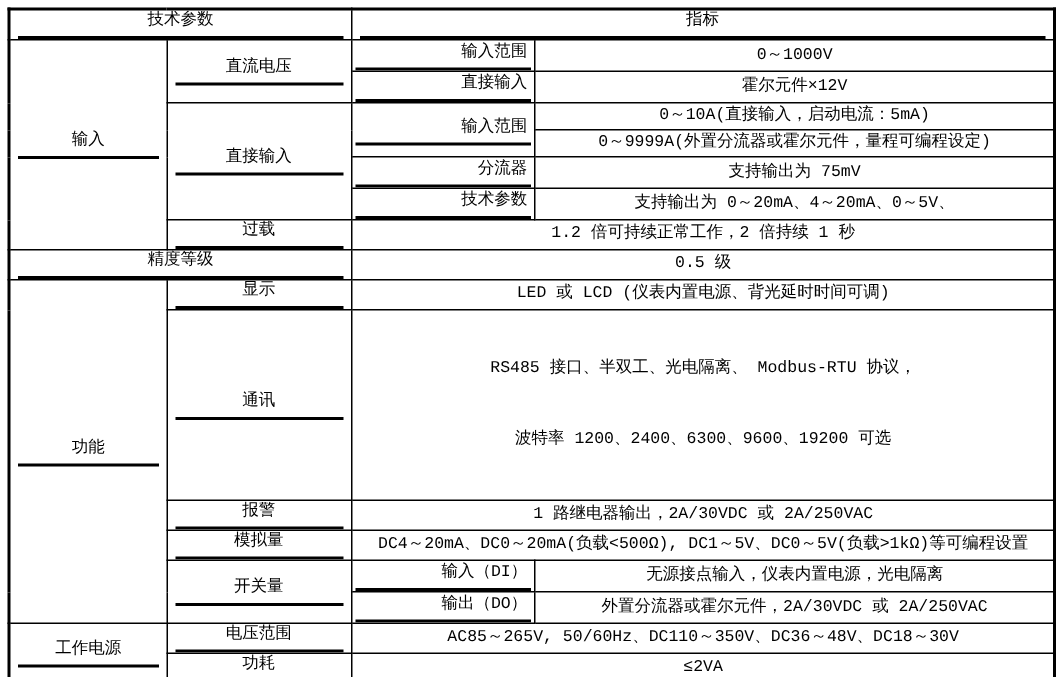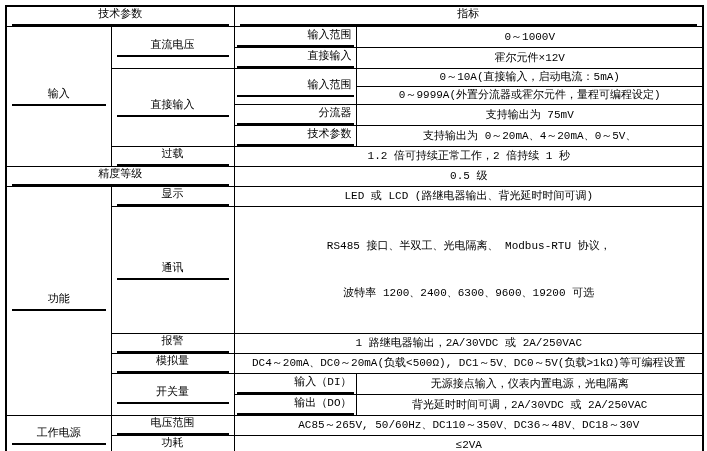--- a/index.html
+++ b/index.html
@@ -111,21 +111,21 @@
     <td class="val" colspan="2">0.5 级</td>
   </tr>
 
   <tr>
     <td class="lb" rowspan="6">
             <div class="u">功能</div>
           </td>
     <td class="lb">
             <div class="u">显示</div>
           </td>
-    <td class="val" colspan="2">LED 或 LCD (路继电器输出、背光延时时间可调)</td>
+    <td class="val" colspan="2">LED 或 LCD (仪表内置电源、背光延时时间可调)</td>
   </tr>
   <tr class="dbl">
     <td class="lb">
             <div class="u">通讯</div>
           </td>
     <td class="val" colspan="2">
       <span class="ln">RS485 接口、半双工、光电隔离、 Modbus-RTU 协议，</span>
       <span class="ln">波特率 1200、2400、6300、9600、19200 可选</span>
     </td>
   </tr>
@@ -147,21 +147,21 @@
           </td>
     <td class="lc">
             <div class="u">输入（DI）</div>
           </td>
     <td class="val">无源接点输入，仪表内置电源，光电隔离</td>
   </tr>
   <tr>
     <td class="lc">
             <div class="u">输出（DO）</div>
           </td>
-    <td class="val">背光延时时间可调，2A/30VDC 或 2A/250VAC</td>
+    <td class="val">外置分流器或霍尔元件，2A/30VDC 或 2A/250VAC</td>
   </tr>
 
   <tr>
     <td class="lb" rowspan="2">
             <div class="u">工作电源</div>
           </td>
     <td class="lb">
             <div class="u">电压范围</div>
           </td>
     <td class="val" colspan="2">AC85～265V, 50/60Hz、DC110～350V、DC36～48V、DC18～30V</td>

